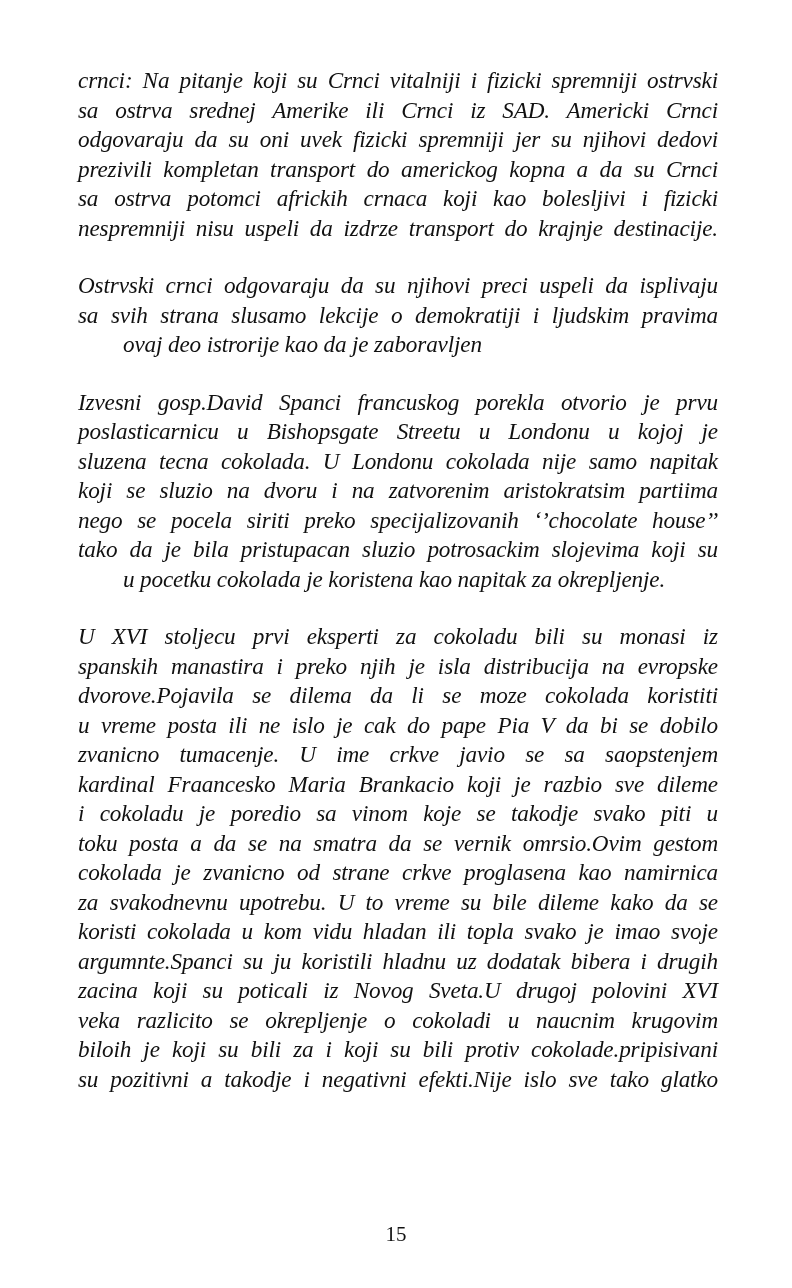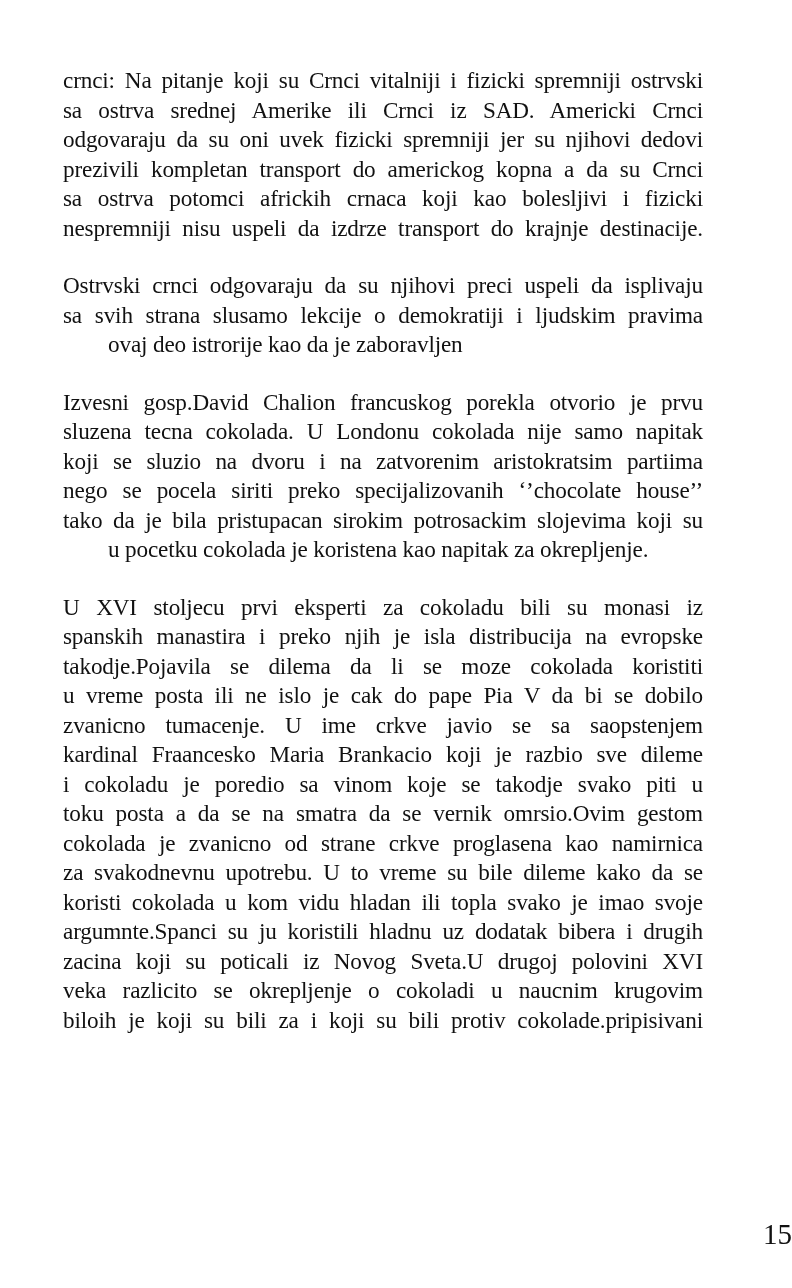--- a/index.html
+++ b/index.html
@@ -10,23 +10,24 @@
     body {
       width: 792px;
       height: 1288px;
       position: relative;
       overflow: hidden;
       font-family: "Liberation Serif", "DejaVu Serif", serif;
       color: #111111;
     }
     .page {
       position: absolute;
-      left: 63px;
+      left: 78px;
       top: 66px;
       width: 640px;
+      font-style: italic;
     }
     .paragraph {
       margin: 0 0 28px 0;
     }
     .line {
       display: block;
       font-size: 23.2px;
       line-height: 29.5px;
       height: 29.5px;
       white-space: nowrap;
@@ -36,22 +37,22 @@
     }
     .line.last {
       text-align-last: left;
       margin-left: 45px;
     }
     .page-number {
       position: absolute;
       left: 0;
       width: 792px;
       top: 1220px;
-      text-align: right;
-      font-size: 29px;
+      text-align: center;
+      font-size: 21px;
       line-height: 28px;
     }
   </style>
 </head>
 <body>
 
 <div class="page">
 
   <div class="paragraph">
     <span class="line">crnci: Na pitanje koji su Crnci vitalniji i fizicki spremniji ostrvski</span>
@@ -62,40 +63,42 @@
     <span class="line">nespremniji nisu uspeli da izdrze transport do krajnje destinacije.</span>
   </div>
 
   <div class="paragraph">
     <span class="line">Ostrvski crnci odgovaraju da su njihovi preci uspeli da isplivaju</span>
     <span class="line">sa svih strana slusamo lekcije o demokratiji i ljudskim pravima</span>
     <span class="line last">ovaj deo istrorije kao da je zaboravljen</span>
   </div>
 
   <div class="paragraph">
-    <span class="line">Izvesni gosp.David Chalion francuskog porekla otvorio je prvu</span>
+    <span class="line">Izvesni gosp.David Spanci francuskog porekla otvorio je prvu</span>
+    <span class="line">poslasticarnicu u Bishopsgate Streetu u  Londonu u kojoj je</span>
     <span class="line">sluzena tecna cokolada. U Londonu cokolada nije samo napitak</span>
     <span class="line">koji se sluzio na dvoru i na zatvorenim aristokratsim partiima</span>
     <span class="line">nego se pocela siriti preko specijalizovanih ‘’chocolate house’’</span>
-    <span class="line">tako da je bila pristupacan sirokim potrosackim slojevima koji su</span>
+    <span class="line">tako da je bila pristupacan sluzio potrosackim slojevima koji su</span>
     <span class="line last">u pocetku cokolada je koristena kao napitak za okrepljenje.</span>
   </div>
 
   <div class="paragraph">
     <span class="line">U XVI stoljecu  prvi eksperti za cokoladu bili su monasi iz</span>
     <span class="line">spanskih manastira i preko njih je isla distribucija na evropske</span>
-    <span class="line">takodje.Pojavila se dilema da li se moze cokolada koristiti</span>
+    <span class="line">dvorove.Pojavila se dilema da li se moze cokolada koristiti</span>
     <span class="line">u vreme posta ili ne islo je cak do pape Pia V da bi se dobilo</span>
     <span class="line">zvanicno tumacenje. U ime crkve javio se sa saopstenjem</span>
     <span class="line">kardinal Fraancesko Maria Brankacio koji je razbio sve dileme</span>
     <span class="line">i cokoladu je poredio sa vinom koje se takodje svako piti u</span>
     <span class="line">toku posta a da se na smatra da se vernik omrsio.Ovim gestom</span>
     <span class="line">cokolada je zvanicno od strane crkve proglasena kao namirnica</span>
     <span class="line">za svakodnevnu upotrebu. U to vreme su bile dileme kako da se</span>
     <span class="line">koristi cokolada u kom vidu hladan ili topla svako je imao svoje</span>
     <span class="line">argumnte.Spanci su ju koristili hladnu uz dodatak bibera i drugih</span>
     <span class="line">zacina koji su poticali iz Novog Sveta.U drugoj polovini XVI</span>
     <span class="line">veka razlicito se okrepljenje o cokoladi u naucnim krugovim</span>
     <span class="line">biloih je koji su bili za i koji su bili protiv cokolade.pripisivani</span>
+    <span class="line">su pozitivni a takodje i negativni efekti.Nije islo sve tako glatko</span>
   </div>
 </div>
 
 <div class="page-number">15</div>
 
 </body></html>

